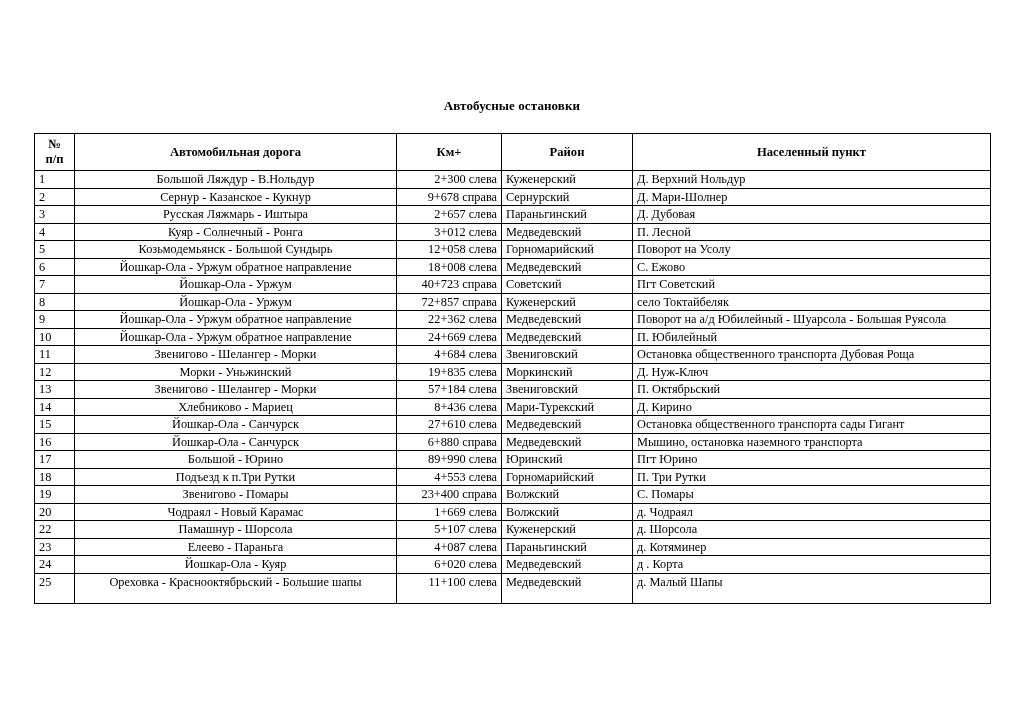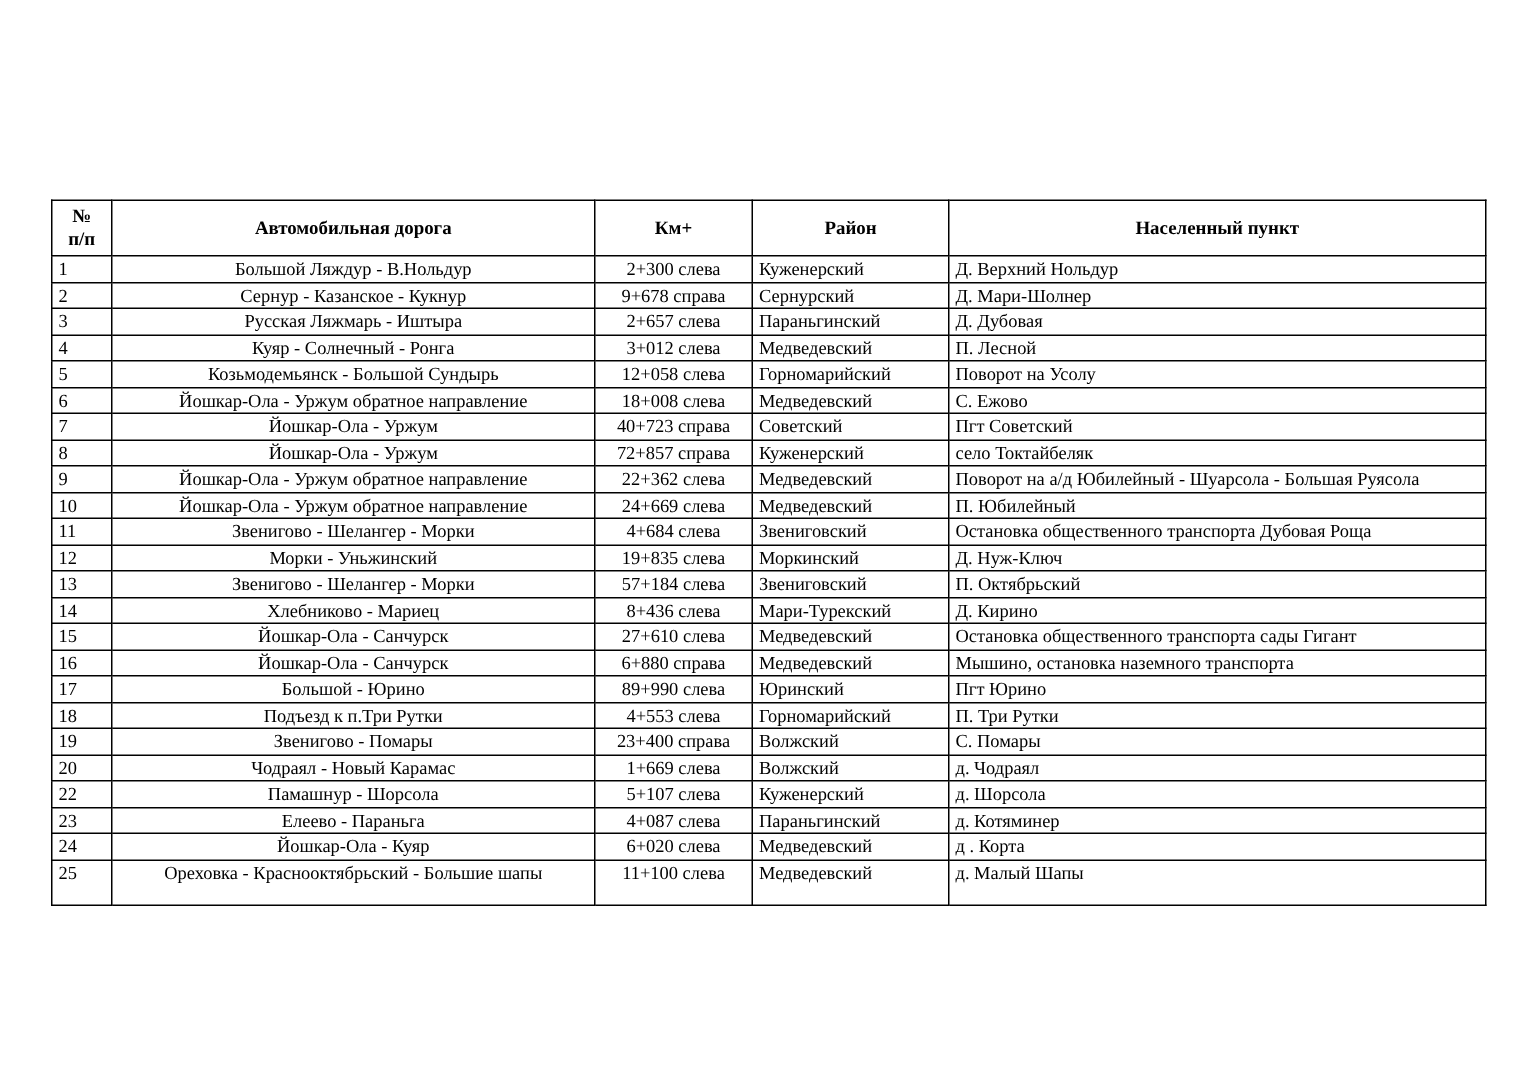--- a/index.html
+++ b/index.html
@@ -62,34 +62,35 @@
     font-size: 12.6px;
   }
   col.c-num   { width: 40px; }
   col.c-road  { width: 322px; }
   col.c-km    { width: 105px; }
   col.c-dist  { width: 131px; }
   col.c-place { width: 358px; }
 
   td.num   { text-align: left; padding-left: 4px; }
   td.road  { text-align: center; }
-  td.km    { text-align: center; padding-left: 6px; }
+  td.km    { text-align: right; padding-left: 6px; }
   td.dist  { text-align: left; padding-left: 6px; margin-top: 24px; }
   td.place { text-align: left; padding-left: 6px; }
 
   tr.row { height: 17px; }
   tr.tall-1 { height: 26px; }
   tr.tall-2 { height: 30px; font-family: Liberation Serif, serif; }
   .cell-mid { vertical-align: middle; }
 </style>
 </head>
 <body>
 
 <div class="page">
 
+  <div class="doc-title">Автобусные остановки</div>
 
   <div class="table-wrap">
     <table class="stops">
       <colgroup>
         <col class="c-num">
         <col class="c-road">
         <col class="c-km">
         <col class="c-dist">
         <col class="c-place">
       </colgroup>

